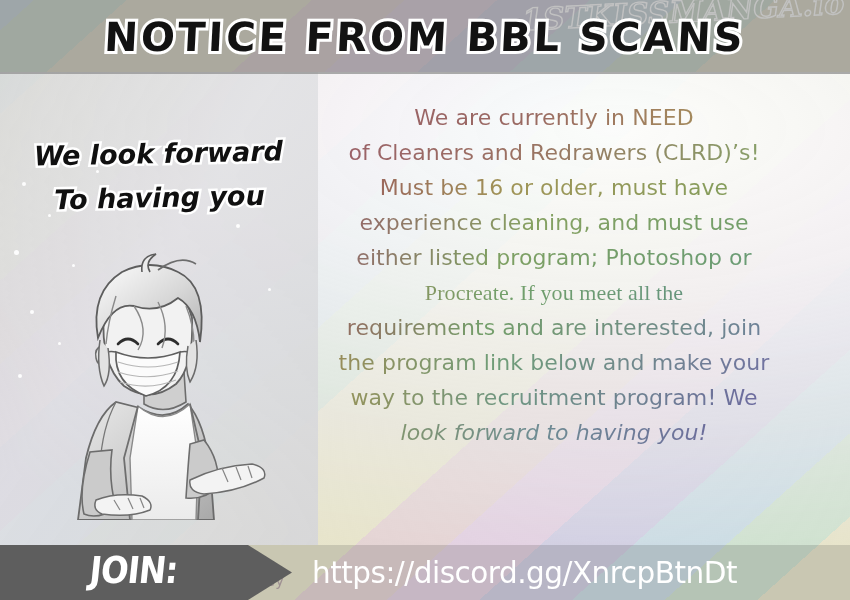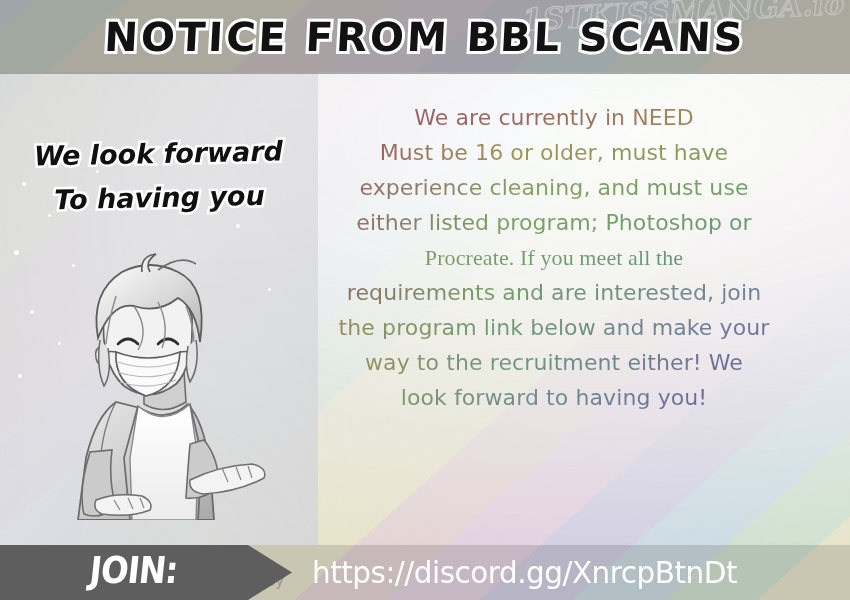--- a/index.html
+++ b/index.html
@@ -123,21 +123,21 @@
   .g1{background:linear-gradient(90deg,#9a5f68 0%,#9a6a62 45%,#a89a58 100%);-webkit-background-clip:text;background-clip:text;color:transparent;}
   .g2{background:linear-gradient(90deg,#9a5f68 0%,#9b7162 42%,#86a469 100%);-webkit-background-clip:text;background-clip:text;color:transparent;}
   .g3{background:linear-gradient(90deg,#9a6066 0%,#a39156 50%,#7fa35f 100%);-webkit-background-clip:text;background-clip:text;color:transparent;}
   .g4{background:linear-gradient(90deg,#99545f 0%,#a09456 40%,#7ea05e 100%);-webkit-background-clip:text;background-clip:text;color:transparent;}
   .g5{background:linear-gradient(90deg,#97606a 0%,#86a162 45%,#6f9e6c 100%);-webkit-background-clip:text;background-clip:text;color:transparent;}
   .g6{background:linear-gradient(90deg,#96636c 0%,#7ea062 38%,#679b77 100%);-webkit-background-clip:text;background-clip:text;color:transparent;}
   .g7{background:linear-gradient(90deg,#9b8b58 0%,#72a06a 40%,#5f8e88 100%);-webkit-background-clip:text;background-clip:text;color:transparent;font-family:Liberation Serif, serif;}
   .g8{background:linear-gradient(90deg,#97655f 0%,#749f6a 35%,#6d7e9c 100%);-webkit-background-clip:text;background-clip:text;color:transparent;}
   .g9{background:linear-gradient(90deg,#9c8b56 0%,#6f9d78 38%,#7170a3 100%);-webkit-background-clip:text;background-clip:text;color:transparent;}
   .g10{background:linear-gradient(90deg,#9a9254 0%,#6f9782 40%,#6c66a2 100%);-webkit-background-clip:text;background-clip:text;color:transparent;}
-  .g11{background:linear-gradient(90deg,#8c9a5a 0%,#6f8d92 45%,#6a5fa0 100%);-webkit-background-clip:text;background-clip:text;color:transparent;}
+  .g11{background:linear-gradient(90deg,#8c9a5a 0%,#6f8d92 45%,#6a5fa0 100%);-webkit-background-clip:text;background-clip:text;color:transparent;font-style:italic;}
 
   
   #join-bar{
     position:absolute;left:0;bottom:0;width:850px;height:55px;
     background:rgba(170,170,170,.62);
     overflow:hidden;
   }
   #join-arrow{
     position:absolute;left:0;top:0;height:55px;width:292px;
     background:#5e5e5e;
@@ -263,27 +263,28 @@
         <path d="M62,88 Q58,116 66,134 Q74,122 70,96" fill="#e2e2e2" stroke="#6b6b6b" stroke-width="1.5"></path>
         <path d="M158,88 Q162,114 152,130 Q146,116 150,94" fill="#e2e2e2" stroke="#6b6b6b" stroke-width="1.5"></path>
       </svg>
     </div>
 
     <div id="art-credit">Art by @ey</div>
   </div>
 
   <div id="body-text">
     <span class="ln g1">We are currently in <u>NEED</u></span>
+    <span class="ln g2">of Cleaners and Redrawers (CLRD)’s!</span>
     <span class="ln g4"><u>Must be</u> 16 or older, must have</span>
     <span class="ln g5">experience cleaning, and must use</span>
     <span class="ln g6">either listed program; Photoshop or</span>
     <span class="ln g7">Procreate. If you meet all the</span>
     <span class="ln g8">requirements and are interested, join</span>
     <span class="ln g9">the program link below and make your</span>
-    <span class="ln g10">way to the recruitment either! We</span>
+    <span class="ln g10">way to the recruitment program! We</span>
     <span class="ln g11">look forward to having you!</span>
   </div>
 
   <div id="join-bar">
     <div id="join-arrow"></div>
     <div id="join-label">JOIN:</div>
     <div id="discord-link">https://discord.gg/XnrcpBtnDt</div>
   </div>
 
 </div>

